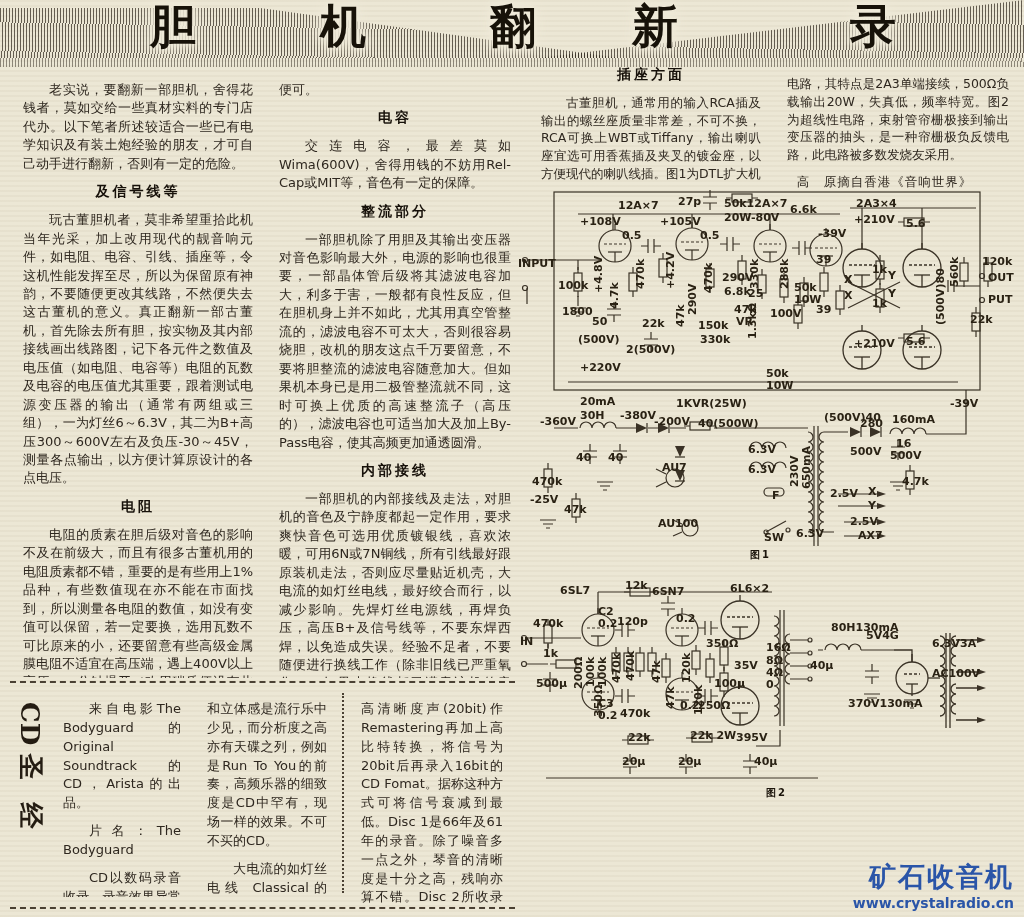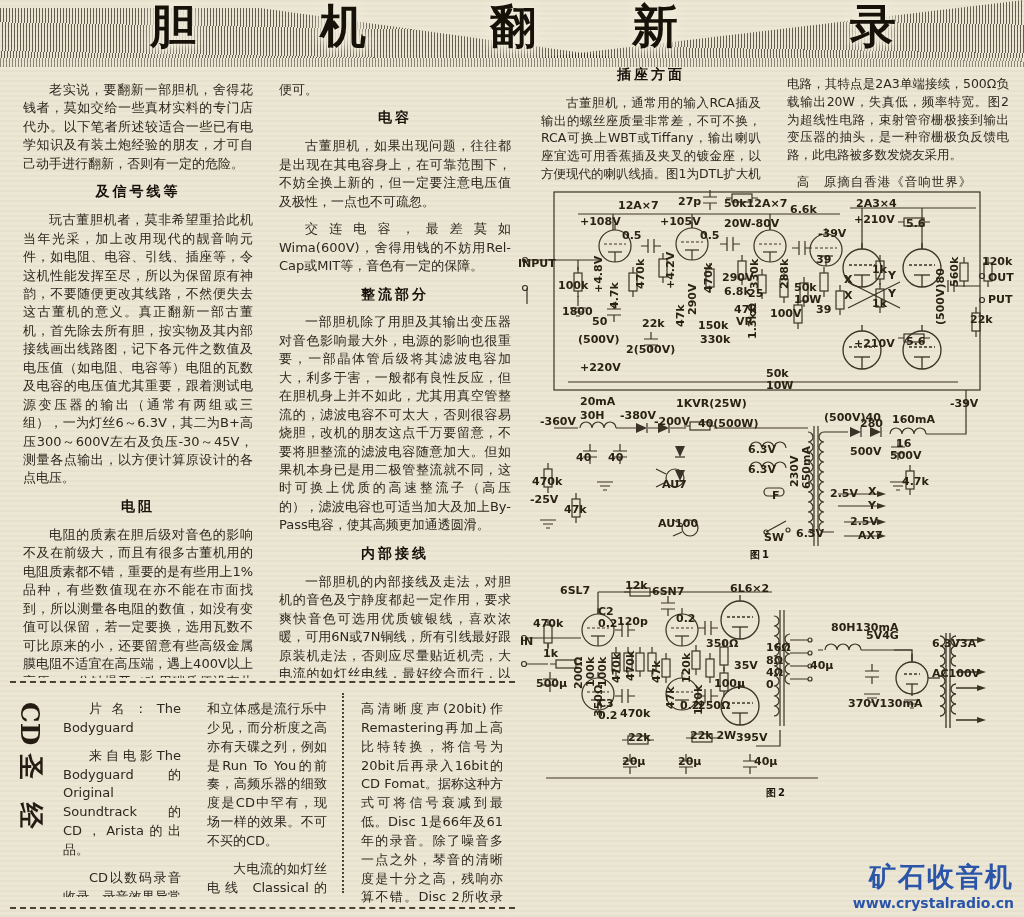--- a/index.html
+++ b/index.html
@@ -64,21 +64,20 @@
     <p class="para">老实说，要翻新一部胆机，舍得花钱者，莫如交给一些真材实料的专门店代办。以下笔者所述较适合一些已有电学知识及有装土炮经验的朋友，才可自己动手进行翻新，否则有一定的危险。</p>
     <div class="sec-h">及信号线等</div>
     <p class="para">玩古董胆机者，莫非希望重拾此机当年光采，加上改用现代的靓音响元件，如电阻、电容、引线、插座等，令这机性能发挥至尽，所以为保留原有神韵，不要随便更改其线路，不然便失去这古董机的意义。真正翻新一部古董机，首先除去所有胆，按实物及其内部接线画出线路图，记下各元件之数值及电压值（如电阻、电容等）电阻的瓦数及电容的电压值尤其重要，跟着测试电源变压器的输出（通常有两组或三组），一为灯丝6～6.3V，其二为B+高压300～600V左右及负压-30～45V，测量各点输出，以方便计算原设计的各点电压。</p>
     <div class="sec-h">电阻</div>
     <p class="para">电阻的质素在胆后级对音色的影响不及在前级大，而且有很多古董机用的电阻质素都不错，重要的是有些用上1%品种，有些数值现在亦不能在市面找到，所以测量各电阻的数值，如没有变值可以保留，若一定要换，选用瓦数不可比原来的小，还要留意有些高级金属膜电阻不适宜在高压端，遇上400V以上高压，一分钟爆开（改用碳质便没有此问题）。电阻若有需要，可换上Alps或Noble等</p>
   </div>
 
   <div class="col" style="left:270px;top:72px;width:250px;height:606px;">
     <p class="para cont">便可。</p>
     <div class="sec-h">电容</div>
-    <p class="para">古董胆机，如果出现问题，往往都是出现在其电容身上，在可靠范围下，不妨全换上新的，但一定要注意电压值及极性，一点也不可疏忽。</p>
     <p class="para">交连电容，最差莫如Wima(600V)，舍得用钱的不妨用Rel-Cap或MIT等，音色有一定的保障。</p>
     <div class="sec-h">整流部分</div>
     <p class="para">一部胆机除了用胆及其输出变压器对音色影响最大外，电源的影响也很重要，一部晶体管后级将其滤波电容加大，利多于害，一般都有良性反应，但在胆机身上并不如此，尤其用真空管整流的，滤波电容不可太大，否则很容易烧胆，改机的朋友这点千万要留意，不要将胆整流的滤波电容随意加大。但如果机本身已是用二极管整流就不同，这时可换上优质的高速整流子（高压的），滤波电容也可适当加大及加上By-Pass电容，使其高频更加通透圆滑。</p>
     <div class="sec-h">内部接线</div>
     <p class="para">一部胆机的内部接线及走法，对胆机的音色及宁静度都起一定作用，要求爽快音色可选用优质镀银线，喜欢浓暖，可用6N或7N铜线，所有引线最好跟原装机走法，否则应尽量贴近机壳，大电流的如灯丝电线，最好绞合而行，以减少影响。先焊灯丝电源线，再焊负压，高压B+及信号线等，不要东焊西焊，以免造成失误。经验不足者，不要随便进行换线工作（除非旧线已严重氧化）。如果未换线都已满意该机的音色，则建议你无须换线（因为不同的引线，对音色有一定的影响，换了可能音色改变反而不满意）。</p>
   </div>
 
   <div class="col" style="left:532px;top:62px;width:238px;height:126px;font-size:12.5px;">
     <div class="sec-h">插座方面</div>
     <p class="para">古董胆机，通常用的输入RCA插及输出的螺丝座质量非常差，不可不换，RCA可换上WBT或Tiffany，输出喇叭座宜选可用香蕉插及夹叉的镀金座，以方便现代的喇叭线插。图1为DTL扩大机</p>
@@ -224,21 +223,21 @@
       </g>
       <use href="#arr" x="368" y="308"></use>
         <use href="#arr" x="368" y="320"></use>
       <use href="#arr" x="368" y="336"></use>
         <use href="#arr" x="368" y="350"></use>
     </svg>
     <span class="fig-cap" style="left:232px;top:362px;">图1</span>
   <span class="sch-label" style="left: 100px; top: 14px;">12A×7</span>
       <span class="sch-label" style="left: 160px; top: 10px;">27p</span>
       <span class="sch-label" style="left: 206px; top: 12px;">50k12A×7</span>
-      <span class="sch-label" style="left: 206px; top: 26px; margin-top: 6px;">20W-80V</span>
+      <span class="sch-label" style="left: 206px; top: 26px;">20W-80V</span>
       <span class="sch-label" style="left: 272px; top: 18px;">6.6k</span>
       <span class="sch-label" style="left: 338px; top: 12px;">2A3×4</span>
       <span class="sch-label" style="left: 62px; top: 30px;">+108V</span>
       <span class="sch-label" style="left: 142px; top: 30px;">+105V</span>
       <span class="sch-label" style="left: 336px; top: 28px;">+210V</span>
       <span class="sch-label" style="left: 300px; top: 42px;">-39V</span>
       <span class="sch-label" style="left: 388px; top: 32px;">5.6</span>
       <span class="sch-label" style="left: 104px; top: 44px;">0.5</span>
       <span class="sch-label" style="left: 182px; top: 44px;">0.5</span>
       <span class="sch-label" style="left: 0px; top: 72px;">INPUT</span>
@@ -293,21 +292,21 @@
       <span class="sch-label" style="left: 22px; top: 230px;">-360V</span>
       <span class="sch-label" style="left: 102px; top: 224px;">-380V</span>
       <span class="sch-label" style="left: 136px; top: 230px;">-200V</span>
       <span class="sch-label" style="left: 158px; top: 212px;">1KVR(25W)</span>
       <span class="sch-label" style="left: 180px; top: 232px;">40(500W)</span>
       <span class="sch-label" style="left: 58px; top: 266px;">40</span>
       <span class="sch-label" style="left: 90px; top: 266px;">40</span>
       <span class="sch-label" style="left: 14px; top: 290px;">470k</span>
       <span class="sch-label" style="left: 12px; top: 308px;">-25V</span>
       <span class="sch-label" style="left: 46px; top: 318px;">47k</span>
-      <span class="sch-label" style="left: 144px; top: 293px;">AU7</span>
+      <span class="sch-label" style="left: 144px; top: 276px;">AU7</span>
       <span class="sch-label" style="left: 230px; top: 258px;">6.3V</span>
       <span class="sch-label" style="left: 230px; top: 278px;">6.3V</span>
       <span class="sch-label" style="left: 254px; top: 304px;">F</span>
       <span class="sch-label" style="left: 140px; top: 332px;">AU100</span>
       <span class="sch-label" style="left: 246px; top: 346px;">SW</span>
       <span class="sch-label rot" style="left: 282px; top: 290px;">230V</span>
       <span class="sch-label rot" style="left: 294px; top: 292px;">650mA</span>
       <span class="sch-label" style="left: 278px; top: 342px;">6.3V</span>
       <span class="sch-label" style="left: 306px; top: 226px;">(500V)40</span>
       <span class="sch-label" style="left: 342px; top: 232px;">280</span>
@@ -444,22 +443,22 @@
       <span class="sch-label" style="left: 414px; top: 90px;">AC100V</span>
     </div>
 
   <div class="cd-box">
     <div class="cd-vert">
       <span>CD</span>
       <span>圣</span>
       <span>经</span>
     </div>
     <div class="cd-col" style="left:44px;width:136px;height:206px;">
+      <p class="para">来自电影The Bodyguard的Original Soundtrack的CD，Arista的出品。</p>
       <p class="para">片名：The Bodyguard</p>
-      <p class="para">来自电影The Bodyguard的Original Soundtrack的CD，Arista的出品。</p>
       <p class="para">CD以数码录音收录，录音效果异常出色。空气感</p>
     </div>
     <div class="cd-col" style="left:188px;width:138px;height:206px;">
       <p class="para cont">和立体感是流行乐中少见，而分析度之高亦有天碟之列，例如是Run To You的前奏，高频乐器的细致度是CD中罕有，现场一样的效果。不可不买的CD。</p>
       <p class="para">大电流的如灯丝电线 Classical的SM2K52657，以独特的</p>
     </div>
     <div class="cd-sep"></div>
     <div class="cd-col" style="left:342px;width:160px;height:212px;">
       <p class="para cont">高清晰度声(20bit)作Remastering再加上高比特转换，将信号为20bit后再录入16bit的CD Fomat。据称这种方式可将信号衰减到最低。Disc 1是66年及61年的录音。除了噪音多一点之外，琴音的清晰度是十分之高，残响亦算不错。Disc 2所收录的是较近期的录音，效果明显较高。在分析力、分隔度及立体感等方面都比Disc 1出色。</p>
     </div>

